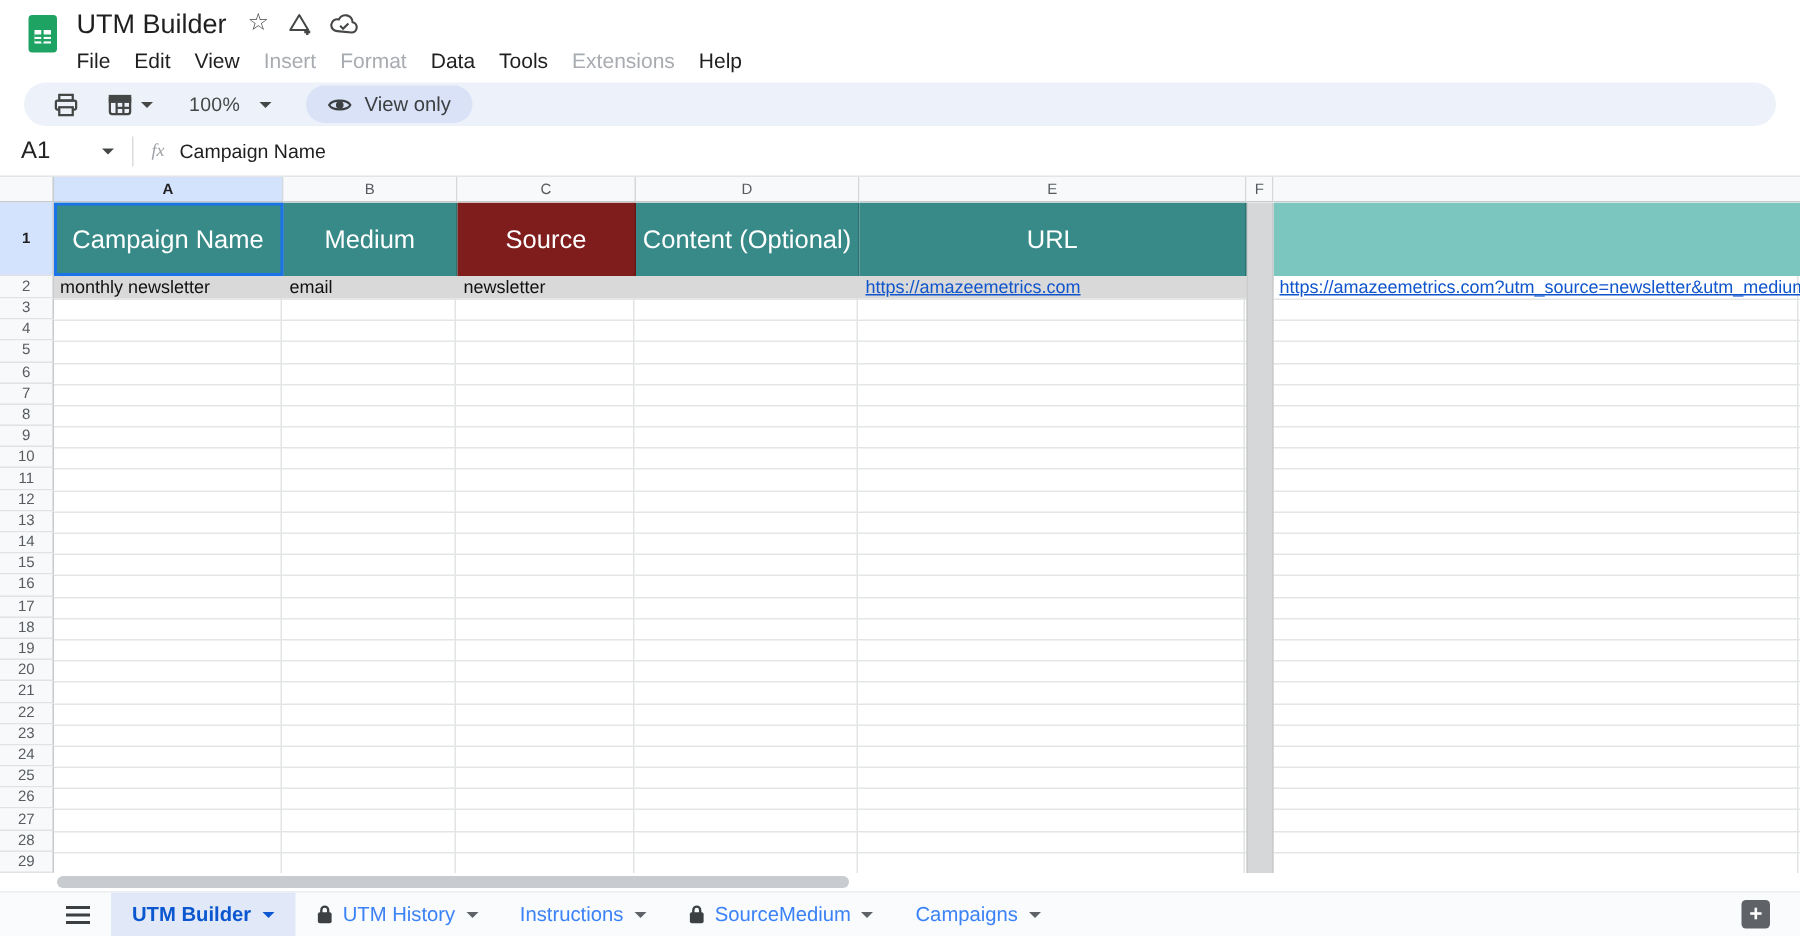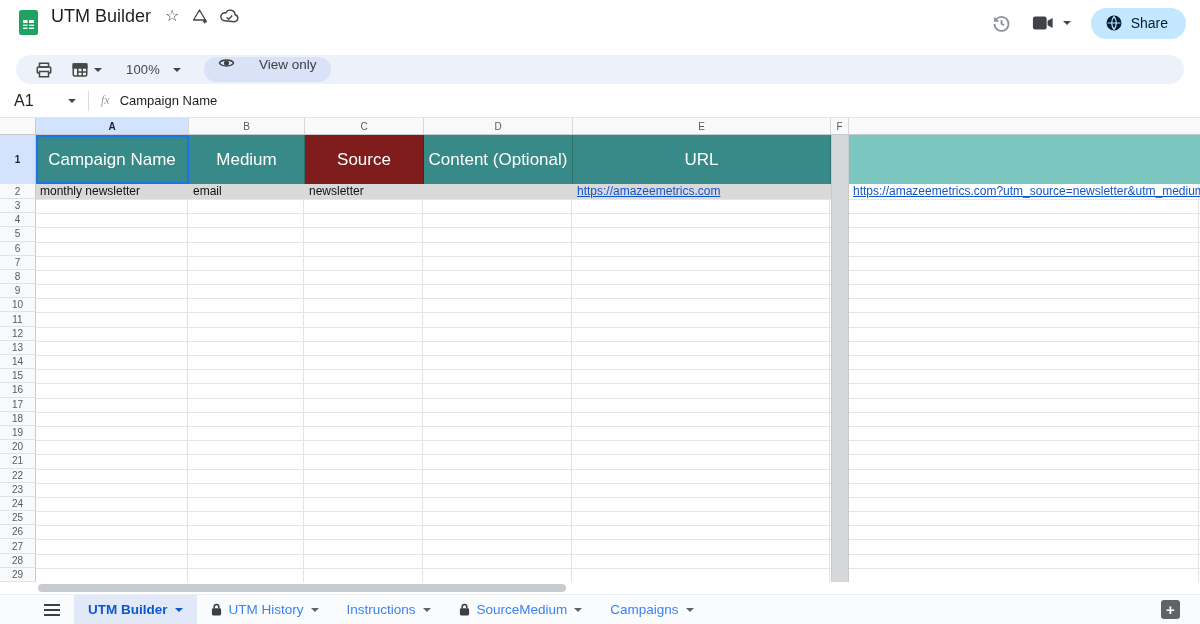--- a/index.html
+++ b/index.html
@@ -23,21 +23,21 @@
   .share-btn { display:flex; align-items:center; gap:8px; background:#c2e7ff; color:#001d35;
                border-radius:16px; height:31px; padding:0 18px 0 14px; font-size:14px; font-weight:500; }
   .caret { display:inline-block; width:0; height:0; border-left:4px solid transparent;
            border-right:4px solid transparent; border-top:4px solid #444746; }
 
   
   .toolbar { position:absolute; left:16px; right:16px; top:55px; height:29px; background:#edf2fa;
              border-radius:15px; display:flex; align-items:center; gap:8px; padding:0 14px; }
   .tool { display:flex; align-items:center; gap:5px; padding:0 5px; color:#444746; }
   .zoom-label { font-size:13px; color:#444746; letter-spacing:.2px; }
-  .view-only-chip { display:flex; gap:24px; background:#d9e2f6; border-radius:13px;
+  .view-only-chip { display:flex; align-items:center; gap:8px; background:#d9e2f6; border-radius:13px;
                     height:25px; padding:0 14px; margin-left:10px; color:#3c4043; font-size:13.5px; font-weight:500; }
 
   
   .formulabar { position:absolute; left:0; top:84px; width:1200px; height:34px; background:#fff;
                 border-bottom:1px solid #e3e5e8; display:flex; align-items:center; }
   .namebox { width:88px; display:flex; align-items:center; justify-content:space-between; padding:0 12px 0 14px; }
   .namebox-text { font-size:16px; color:#222; }
   .fbar-divider { width:1px; height:20px; background:#dadce0; }
   .fx { font-style:italic; font-size:12px; color:#9aa0a6; margin:0 10px 0 12px; font-family:"Liberation Serif", serif; }
   .fbar-content { font-size:13px; color:#1f1f1f; }
@@ -113,43 +113,31 @@
             </svg>
           </span>
           <span>
             <svg width="19" height="14" viewBox="0 0 24 16" fill="none" stroke="#444746" stroke-width="1.8">
               <path d="M6 14 a5 5 0 1 1 1.5-9.8 A6 6 0 0 1 19 6.5 a4.4 4.4 0 0 1-.8 8.7 Z" stroke-linejoin="round"></path>
               <path d="M8.5 9.5 l2.5 2.5 L15.5 7.5"></path>
             </svg>
           </span>
         </span>
       </div>
-    </div>
-    <div class="header-right">
-      <span class="icon-btn">
-        <svg width="21" height="21" viewBox="0 0 24 24" fill="none" stroke="#8c9196" stroke-width="2">
-          <path d="M4.5 5 v4 h4"></path>
-          <path d="M4.8 9 a8 8 0 1 1 -0.8 3.5"></path>
-          <path d="M12 8 v4.2 l3 1.8"></path>
-        </svg>
-      </span>
-      <span class="icon-btn">
-        <svg width="22" height="16" viewBox="0 0 24 16" fill="#3f4347">
-          <rect x="1" y="1" width="15" height="14" rx="2.5"></rect>
-          <path d="M17 5.5 L22.5 2.5 V13.5 L17 10.5 Z"></path>
-        </svg>
-        <span class="caret" style="margin-left:5px"></span>
-      </span>
-      <div class="share-btn">
-        <svg width="18" height="18" viewBox="0 0 24 24" fill="none" stroke="#001d35" stroke-width="2">
-          <circle cx="12" cy="12" r="9" fill="#001d35"></circle>
-          <path d="M3.5 12 h17 M12 3.3 a14 14 0 0 1 0 17.4 M12 3.3 a14 14 0 0 0 0 17.4" stroke="#c2e7ff" stroke-width="1.6"></path>
-        </svg>
-        <span>Share</span>
-      </div>
+      <div class="menubar" id="menubar">
+          <div class="menu-item">File</div>
+          <div class="menu-item">Edit</div>
+          <div class="menu-item">View</div>
+          <div class="menu-item disabled">Insert</div>
+          <div class="menu-item disabled">Format</div>
+          <div class="menu-item">Data</div>
+          <div class="menu-item">Tools</div>
+          <div class="menu-item disabled">Extensions</div>
+          <div class="menu-item">Help</div>
+        </div>
     </div>
   </div>
 
   <div class="toolbar">
     <span class="tool">
       <svg width="18" height="18" viewBox="0 0 24 24" fill="none" stroke="#444746" stroke-width="2">
         <rect x="6" y="3" width="12" height="5"></rect>
         <rect x="3" y="8" width="18" height="8" rx="1.5"></rect>
         <rect x="6" y="14" width="12" height="7" fill="#edf2fa"></rect>
       </svg>

